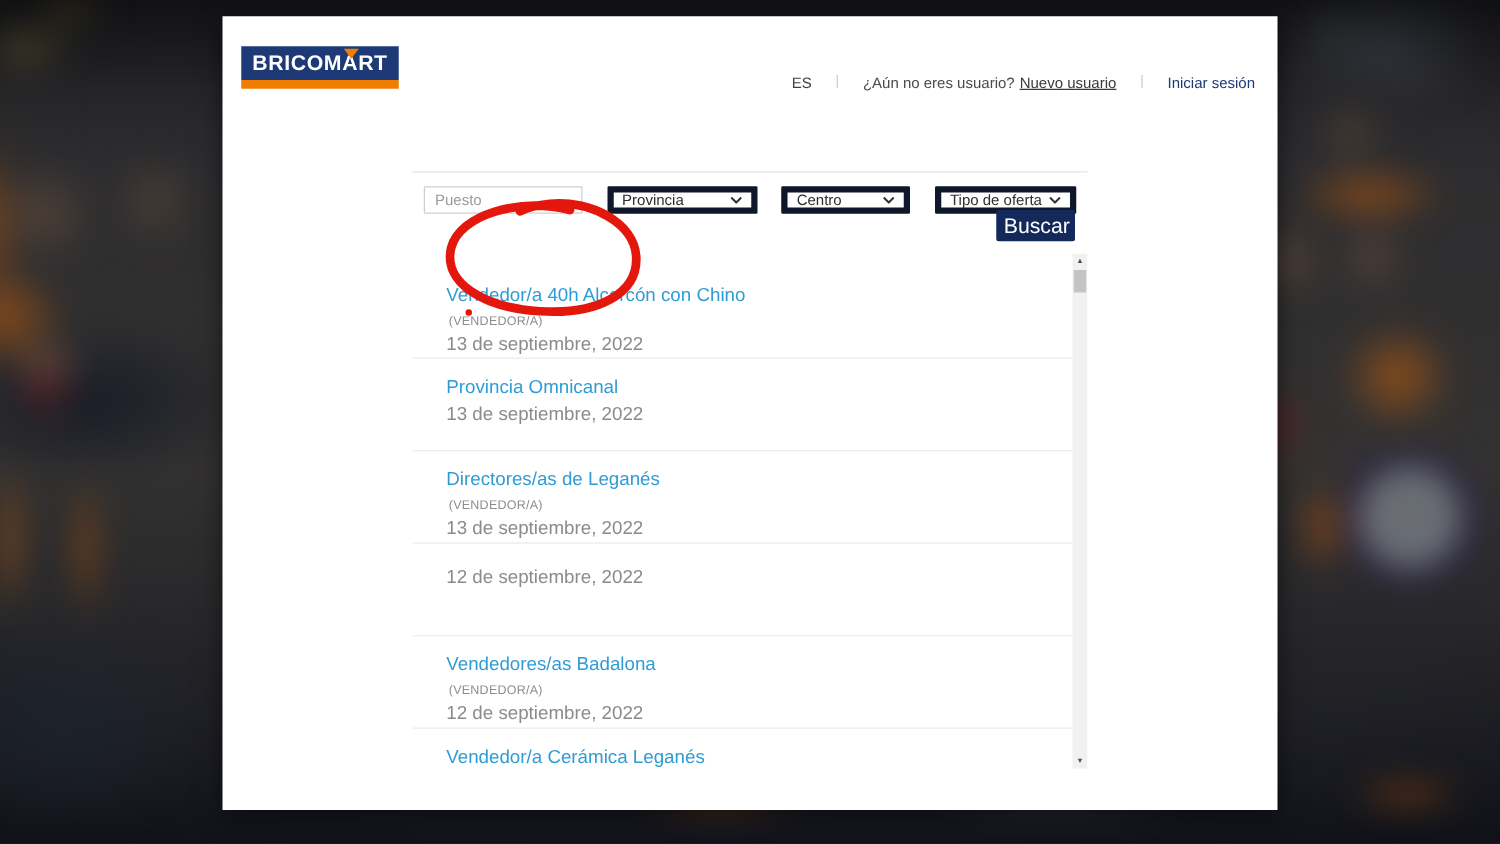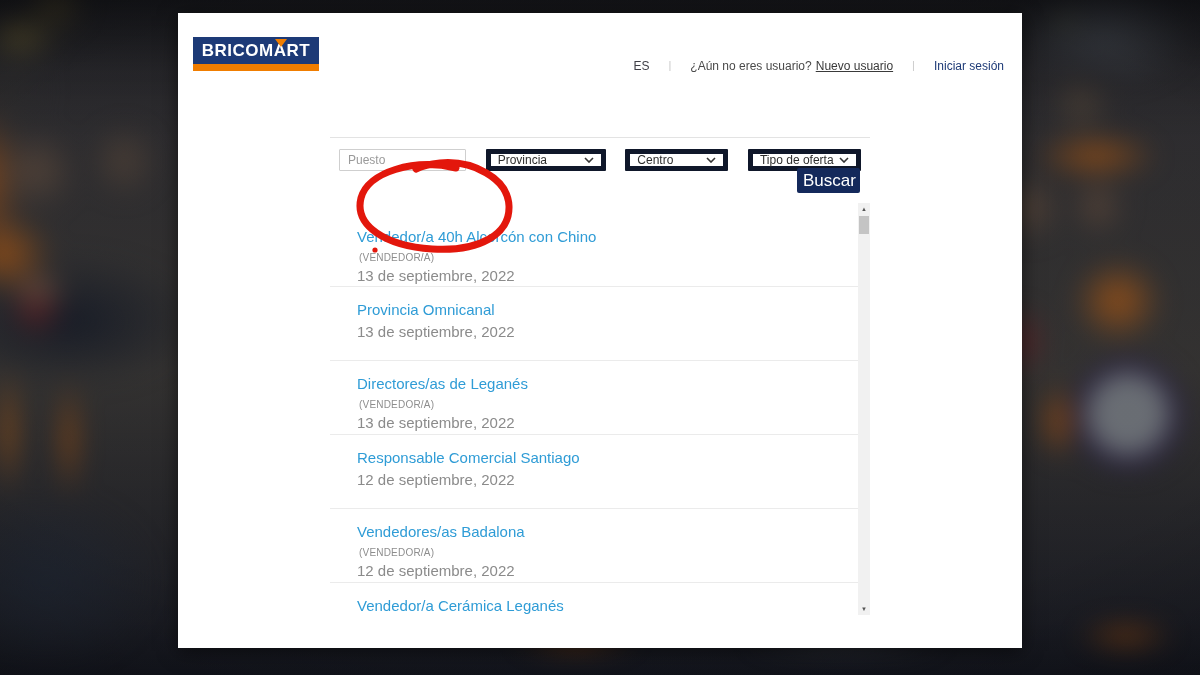--- a/index.html
+++ b/index.html
@@ -169,21 +169,20 @@
     <div class="job-date">13 de septiembre, 2022</div>
   </div>
 
   <div class="job-row">
     <a class="job-title">Directores/as de Leganés</a>
     <div class="job-category">(VENDEDOR/A)</div>
     <div class="job-date">13 de septiembre, 2022</div>
   </div>
 
   <div class="job-row">
-    <a class="job-title">Responsable Comercial Santiago</a>
     <div class="job-date">12 de septiembre, 2022</div>
   </div>
 
   <div class="job-row">
     <a class="job-title">Vendedores/as Badalona</a>
     <div class="job-category">(VENDEDOR/A)</div>
     <div class="job-date">12 de septiembre, 2022</div>
   </div>
 
   <div class="job-row">

